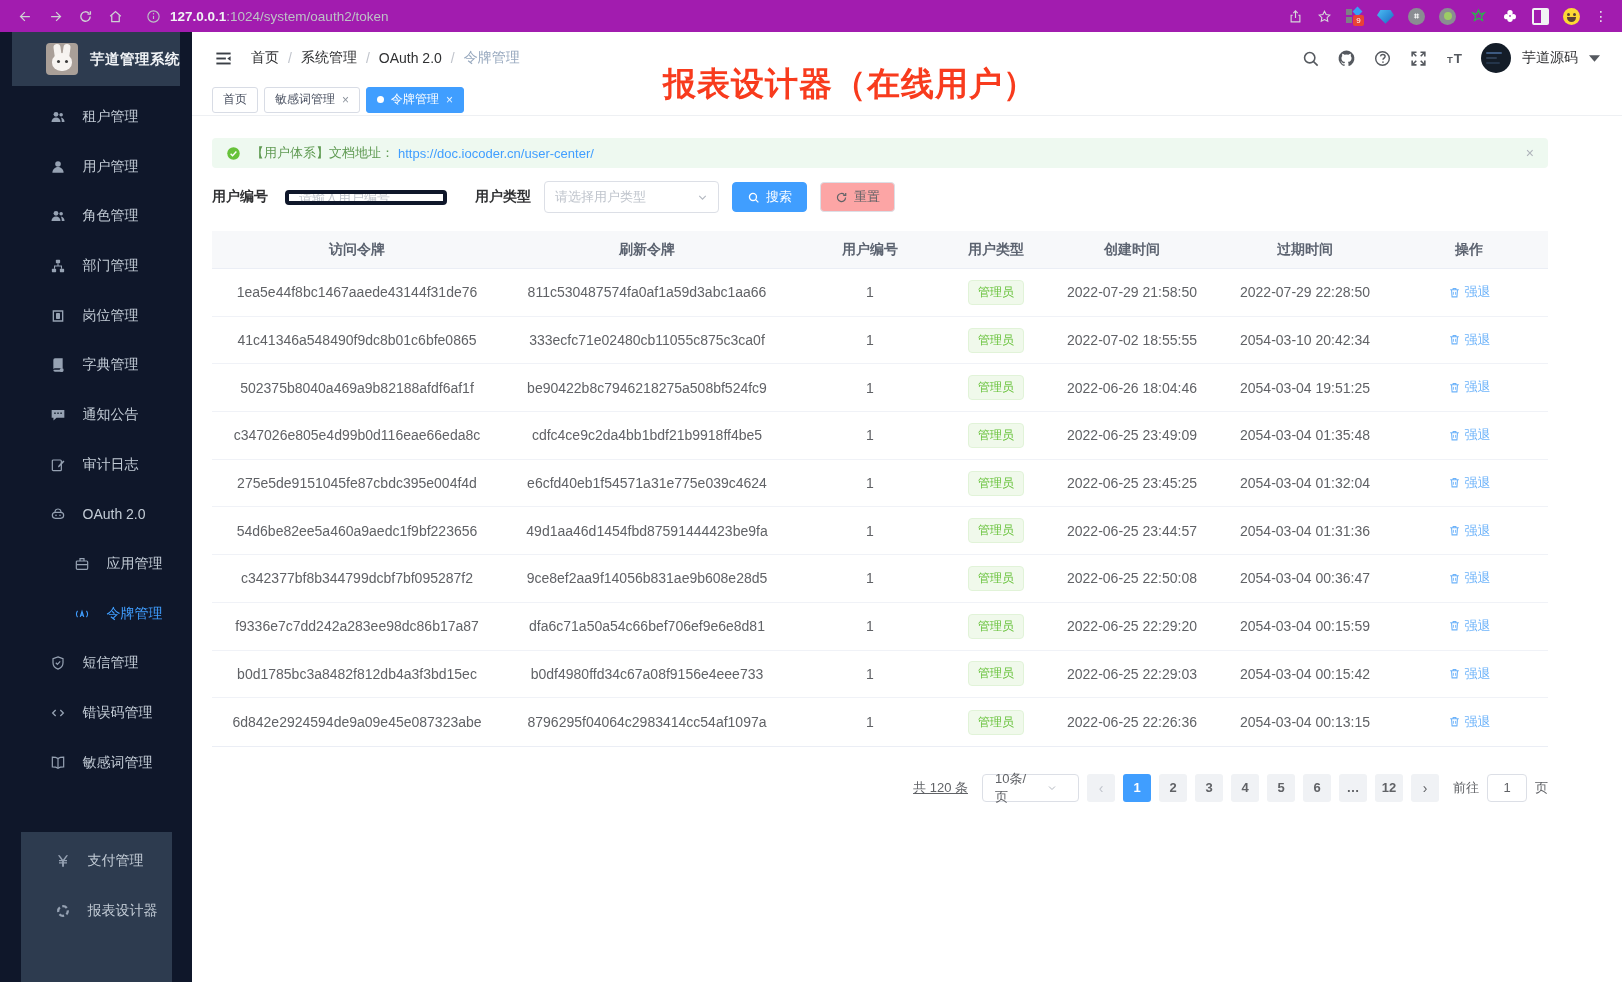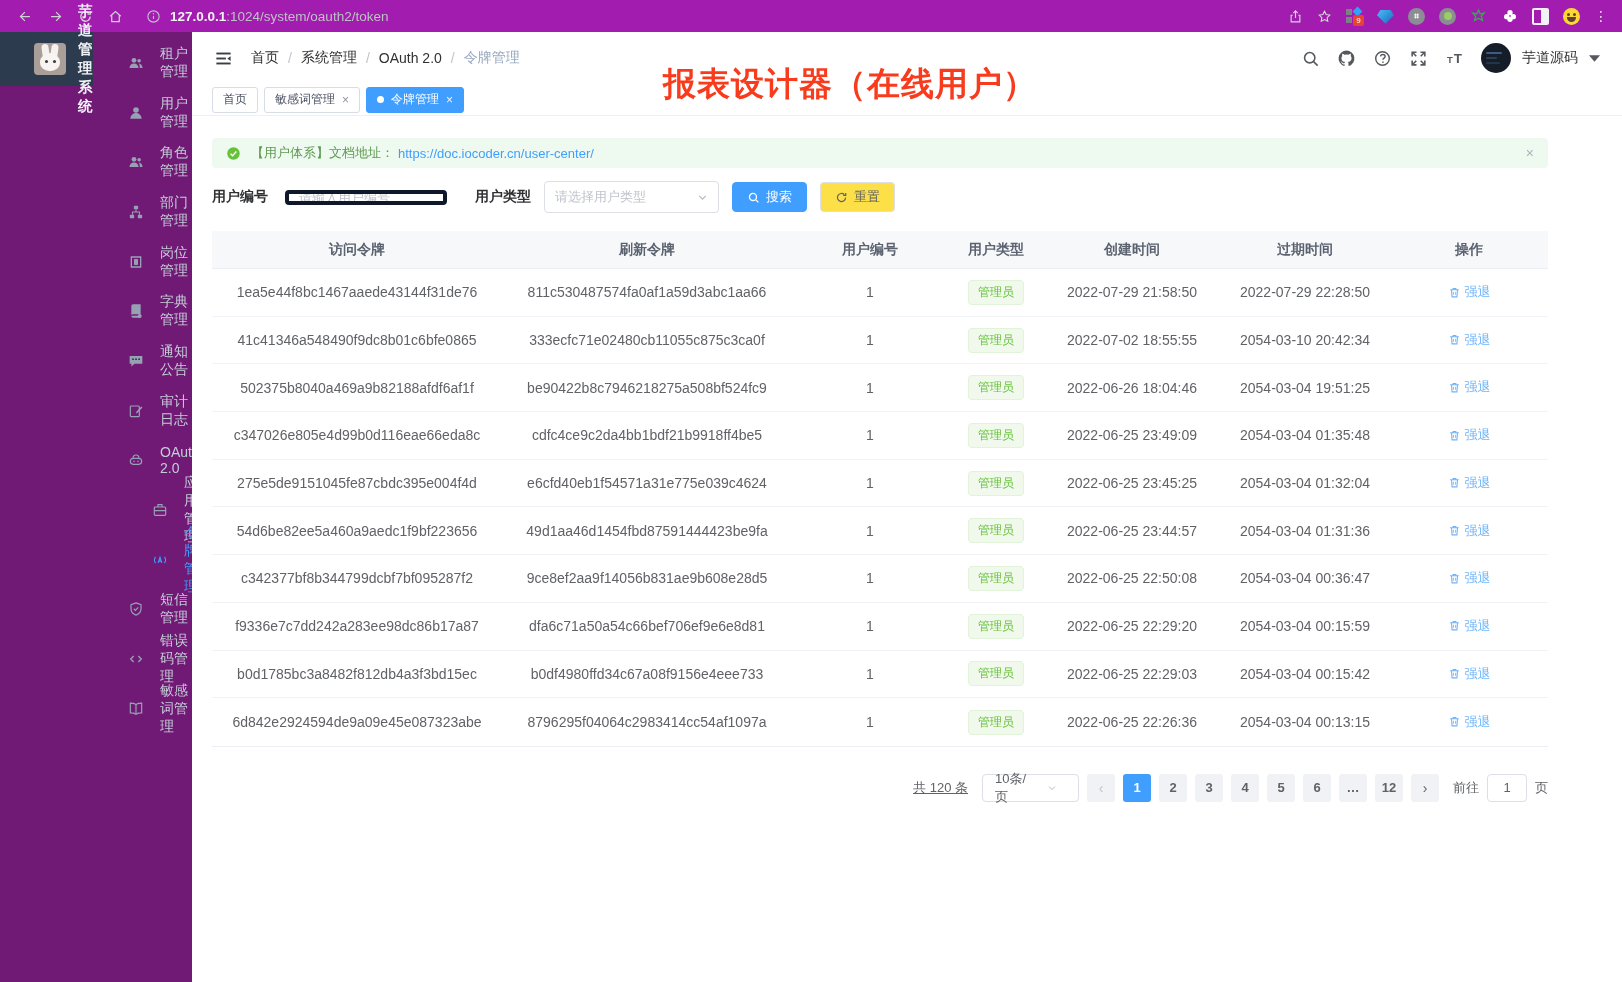--- a/index.html
+++ b/index.html
@@ -37,21 +37,21 @@
   .ext-split { border:2px solid #f1f3f4; border-radius:2px; }
   .ext-split i { display:block; width:50%; height:100%; margin-left:50%; background:#f1f3f4; }
   .ext-emoji { border-radius:50%; background:#fdd835; position:relative; }
   .ext-emoji i { position:absolute; width:3px; height:3px; border-radius:50%; background:#5d4037; top:5px; }
   .ext-emoji i:nth-child(1){left:4px} .ext-emoji i:nth-child(2){left:10px}
   .ext-emoji b { position:absolute; left:4px; top:9px; width:9px; height:5px; border-radius:0 0 8px 8px; background:#5d4037; }
   .b-dots { font-size:14px; letter-spacing:0; color:#e8eaed; cursor:pointer; }
 
   
   .app { display:flex; height:950px; }
-  .sidebar { width:192px; display:flex; flex-direction:row; background:#701a75; flex-shrink:0; }
+  .sidebar { width:192px; display:flex; flex-direction:column; background:#0f172a; flex-shrink:0;align-items:center; }
   .logo { height:54px; background:#2d3b4f; display:flex; align-items:center; padding:0 0 0 34px; gap:12px; }
   .logo-img { width:32px; height:32px; border-radius:4px; background:#a99f98; position:relative; overflow:hidden; flex-shrink:0; }
   .logo-img .ear { position:absolute; width:7px; height:14px; background:#f5f2ef; border-radius:4px; top:1px; }
   .logo-img .ear.l { left:8px; transform:rotate(-8deg);} .logo-img .ear.r { left:17px; transform:rotate(8deg);}
   .logo-img .head { position:absolute; left:6px; top:10px; width:20px; height:18px; background:#f7f4f1; border-radius:50% 50% 46% 46%; }
   .logo-img .eye { position:absolute; width:3px; height:3px; border-radius:50%; background:#3a3a3a; top:17px; }
   .logo-img .eye.l{left:11px} .logo-img .eye.r{left:19px}
   .logo-title { color:#f0f3f6; font-size:14.5px; font-weight:700; letter-spacing:.5px; }
   .menu { flex:1; padding-top:6px; }
   .menu.bottom { flex:0 0 150px; background:#2d3b4f; padding-top:4px; }
@@ -105,21 +105,21 @@
   .filters { margin-top:13px; display:flex; align-items:center; }
   .f-label { font-size:14px; font-weight:700; color:#303133; }
   .f-input { width:162px; height:15px; margin-left:17px; border:4px solid #0f172a; border-radius:4px;
     padding:0 10px; font-size:13px; color:#606266; font-family:Liberation Sans, sans-serif; outline:none; }
   .f-input::placeholder { color:#bfc4cc; }
   .f-select { width:175px; height:32px; margin-left:13px; border:1px solid #dcdfe6; border-radius:4px;
     display:flex; align-items:center; padding:0 9px 0 10px; cursor:pointer; }
   .f-select .ph { font-size:13px; color:#bfc4cc; flex:1; }
   .f-select .icon { font-size:13px; color:#b3b8c0; }
   .f-label2 { margin-left:28px; }
-  .btn { height:30px; border-radius:4px; border:1px solid #dcdfe6; background:#fde047; display:inline-flex;
+  .btn { height:30px; border-radius:4px; border:1px solid #dcdfe6; background:#fca5a5; display:inline-flex;
     align-items:center; gap:6px; padding:0 14px; font-size:13px; color:#606266; cursor:pointer; font-family:inherit; }
   .btn .icon { font-size:13px; }
   .btn.primary { background:#409eff; border-color:#409eff; color:#fff; margin-left:13px; }
   .btn.reset { margin-left:13px; }
 
   
   .table { margin-top:18px; border-bottom:1px solid #ebeef5; }
   .trow { display:grid; grid-template-columns:290px 290px 156px 96px 176px 170px 1fr; align-items:center; }
   .thead { height:38px; background:#f7f8fa; border-bottom:1px solid #ebeef5; }
   .thead .cell { font-weight:700; color:#5c6370; font-size:14px; }

